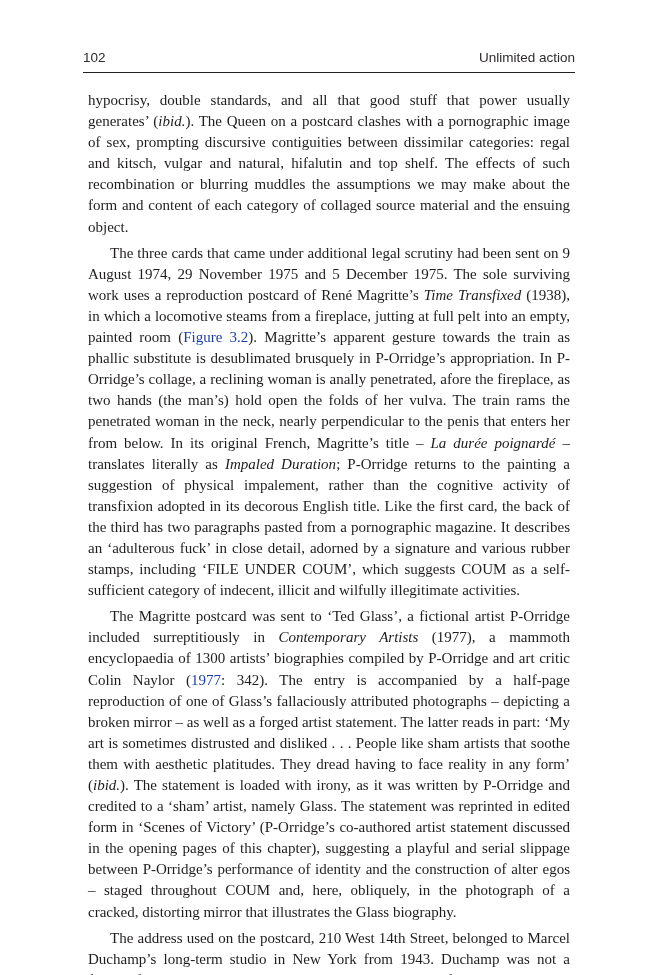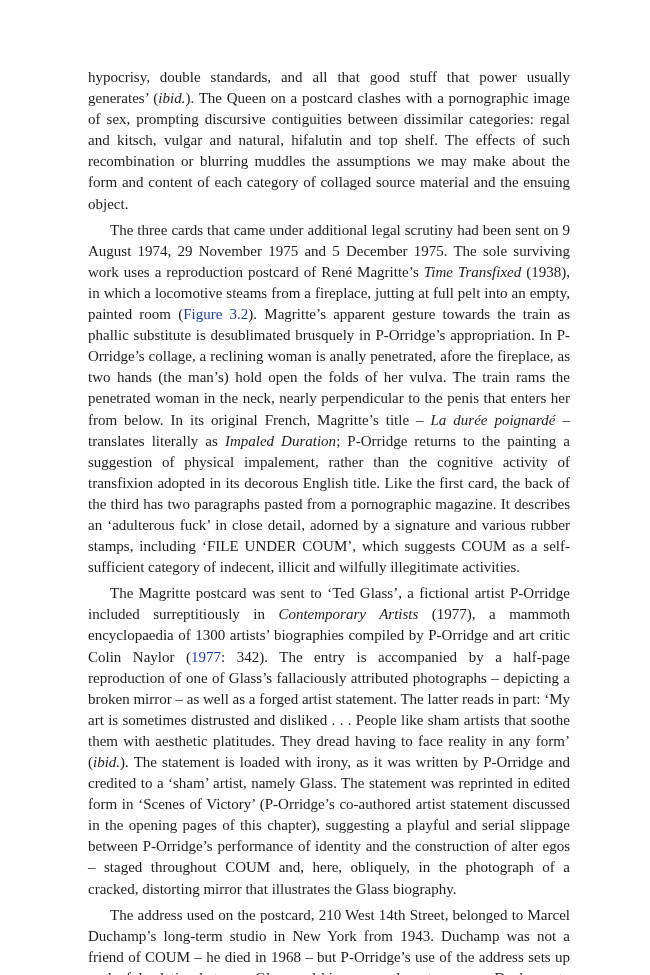--- a/index.html
+++ b/index.html
@@ -50,19 +50,23 @@
   }
   .run-link {
     color: var(--link-color, #1b3ea6);
     cursor: pointer;
   }
 </style>
 </head>
 <body>
 
 <div class="page">
+  <header class="running-header">
+    <span>102</span>
+    <span>Unlimited action</span>
+  </header>
   <main class="body-text">
       <p class=""><span class="run-normal">hypocrisy, double standards, and all that good stuff that power usually generates’ (</span><span class="run-italic">ibid.</span><span class="run-normal">). The Queen on a postcard clashes with a pornographic image of sex, prompting discursive contiguities between dissimilar categories: regal and kitsch, vulgar and natural, hifalutin and top shelf. The effects of such recombination or blurring muddles the assumptions we may make about the form and content of each category of collaged source material and the ensuing object.</span></p>
       <p class="indent"><span class="run-normal">The three cards that came under additional legal scrutiny had been sent on 9 August 1974, 29 November 1975 and 5 December 1975. The sole surviving work uses a reproduction postcard of René Magritte’s </span><span class="run-italic">Time Transfixed</span><span class="run-normal"> (1938), in which a locomotive steams from a fireplace, jutting at full pelt into an empty, painted room (</span><span class="run-figlink">Figure 3.2</span><span class="run-normal">). Magritte’s apparent gesture towards the train as phallic substitute is desublimated brusquely in P-Orridge’s appropriation. In P-Orridge’s collage, a reclining woman is anally penetrated, afore the fireplace, as two hands (the man’s) hold open the folds of her vulva. The train rams the penetrated woman in the neck, nearly perpendicular to the penis that enters her from below. In its original French, Magritte’s title – </span><span class="run-italic">La durée poignardé</span><span class="run-normal"> – translates literally as </span><span class="run-italic">Impaled Duration</span><span class="run-normal">; P-Orridge returns to the painting a suggestion of physical impalement, rather than the cognitive activity of transfixion adopted in its decorous English title. Like the first card, the back of the third has two paragraphs pasted from a pornographic magazine. It describes an ‘adulterous fuck’ in close detail, adorned by a signature and various rubber stamps, including ‘FILE UNDER COUM’, which suggests COUM as a self-sufficient category of indecent, illicit and wilfully illegitimate activities.</span></p>
       <p class="indent"><span class="run-normal">The Magritte postcard was sent to ‘Ted Glass’, a fictional artist P-Orridge included surreptitiously in </span><span class="run-italic">Contemporary Artists</span><span class="run-normal"> (1977), a mammoth encyclopaedia of 1300 artists’ biographies compiled by P-Orridge and art critic Colin Naylor (</span><span class="run-link">1977</span><span class="run-normal">: 342). The entry is accompanied by a half-page reproduction of one of Glass’s fallaciously attributed photographs – depicting a broken mirror – as well as a forged artist statement. The latter reads in part: ‘My art is sometimes distrusted and disliked . . . People like sham artists that soothe them with aesthetic platitudes. They dread having to face reality in any form’ (</span><span class="run-italic">ibid.</span><span class="run-normal">). The statement is loaded with irony, as it was written by P-Orridge and credited to a ‘sham’ artist, namely Glass. The statement was reprinted in edited form in ‘Scenes of Victory’ (P-Orridge’s co-authored artist statement discussed in the opening pages of this chapter), suggesting a playful and serial slippage between P-Orridge’s performance of identity and the construction of alter egos – staged throughout COUM and, here, obliquely, in the photograph of a cracked, distorting mirror that illustrates the Glass biography.</span></p>
       <p class="indent"><span class="run-normal">The address used on the postcard, 210 West 14th Street, belonged to Marcel Duchamp’s long-term studio in New York from 1943. Duchamp was not a friend of COUM – he died in 1968 – but P-Orridge’s use of the address sets up a playful relation between Glass and his supposed contemporary Duchamp to riff on the latter’s identity as a prankster of sorts and to pun on the received name of Duchamp’s most famous work, the </span></p>
     </main>
 </div>
 
 </body></html>

